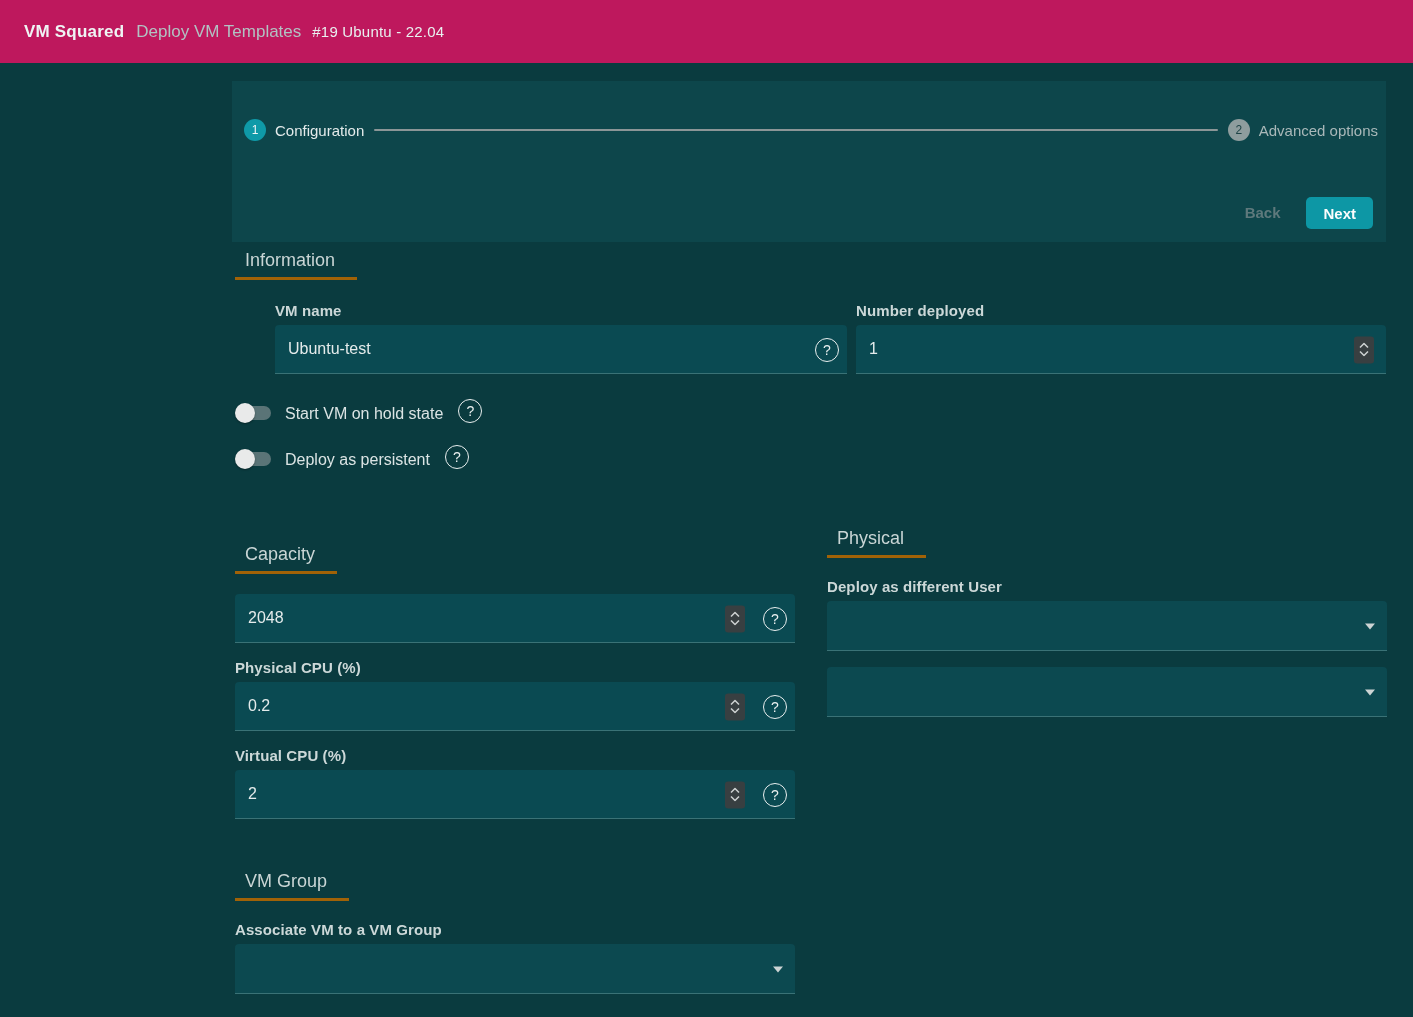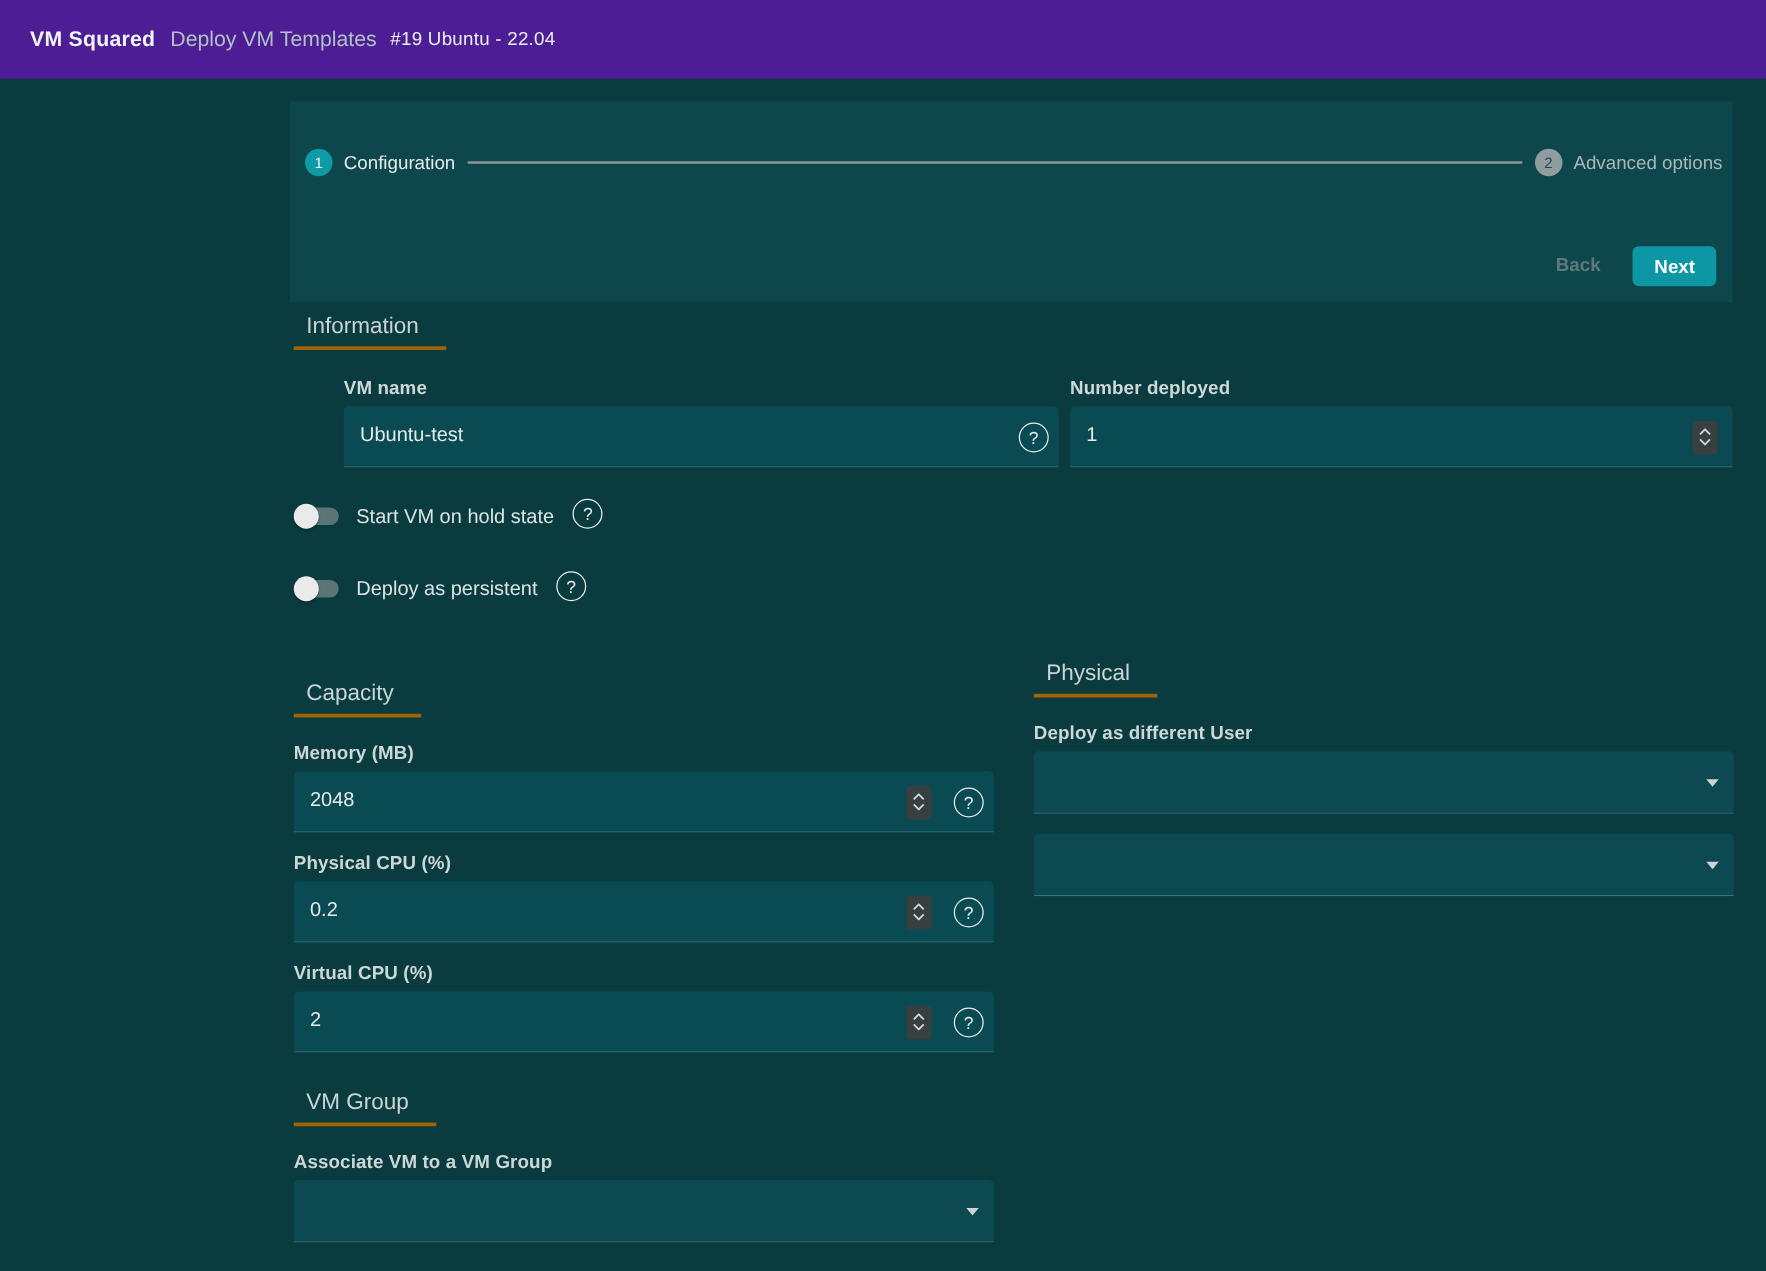--- a/index.html
+++ b/index.html
@@ -6,21 +6,21 @@
   html, body { width: 1413px; height: 1017px; overflow: hidden; }
   body {
     font-family: "Liberation Sans", sans-serif;
     background: #0a3b3f;
     position: relative;
   }
 
   
   .topbar {
     position: absolute; left: 0; top: 0; width: 1413px; height: 63px;
-    background: #4c1d95;
+    background: #be185d;
     display: flex; align-items: center;
     padding: 0 24px;
   }
   .brand { font-size: 17px; font-weight: 700; color: #eff4f4; letter-spacing: .2px; }
   .page-title { font-size: 17px; font-weight: 400; color: #b2c2c3; margin-left: 12px; }
   .template-ref { font-size: 15px; font-weight: 400; color: #e9f0f0; margin-left: 11px; letter-spacing: .2px; }
 
   
   .panel {
     position: absolute; left: 232px; top: 81px; width: 1154px; height: 161px;
@@ -118,21 +118,21 @@
     color: #e9efef; font-size: 14px; font-weight: 400; cursor: pointer;
   }
   .help-icon.pos-in { right: 8px; }
   .help-inline {
     position: static; transform: none; flex: 0 0 auto;
   }
 
   
   .toggles { margin-top: 21px; }
   .toggle-row { display: flex; align-items: flex-end; height: 28px; }
-  .toggle-row + .toggle-row { margin-top: 30px; }
+  .toggle-row + .toggle-row { margin-top: 18px; }
   .toggle { position: relative; width: 37px; height: 20px; flex: 0 0 auto; cursor: pointer; }
   .toggle .track {
     position: absolute; left: 2px; top: 3px; width: 34px; height: 14px;
     background: #5a7477; border-radius: 7px;
   }
   .toggle .knob {
     position: absolute; left: 0; top: 0; width: 20px; height: 20px;
     background: #e9eaea; border-radius: 50%;
     box-shadow: 0 1px 2px rgba(0,0,0,.35);
   }
@@ -233,21 +233,20 @@
         <span>?</span>
       </span>
     </div>
   </div>
 </section>
 
 <section class="form-sec sec-capacity">
   <h2 class="sec-title">Capacity</h2>
 
   <div class="field">
-    <label class="field-label">Memory (MB)</label>
     <div class="input-wrap">
       <input class="text-input" type="text" value="2048" style="">
       <span class="spinner pos-inner">
         <svg width="10" height="6" viewBox="0 0 10 6">
             <polyline points="1,5 5,1 9,5" fill="none" stroke="#ced3d3" stroke-width="1.5"></polyline>
           </svg>
         <svg width="10" height="6" viewBox="0 0 10 6">
             <polyline points="1,1 5,5 9,1" fill="none" stroke="#ced3d3" stroke-width="1.5"></polyline>
           </svg>
       </span>

